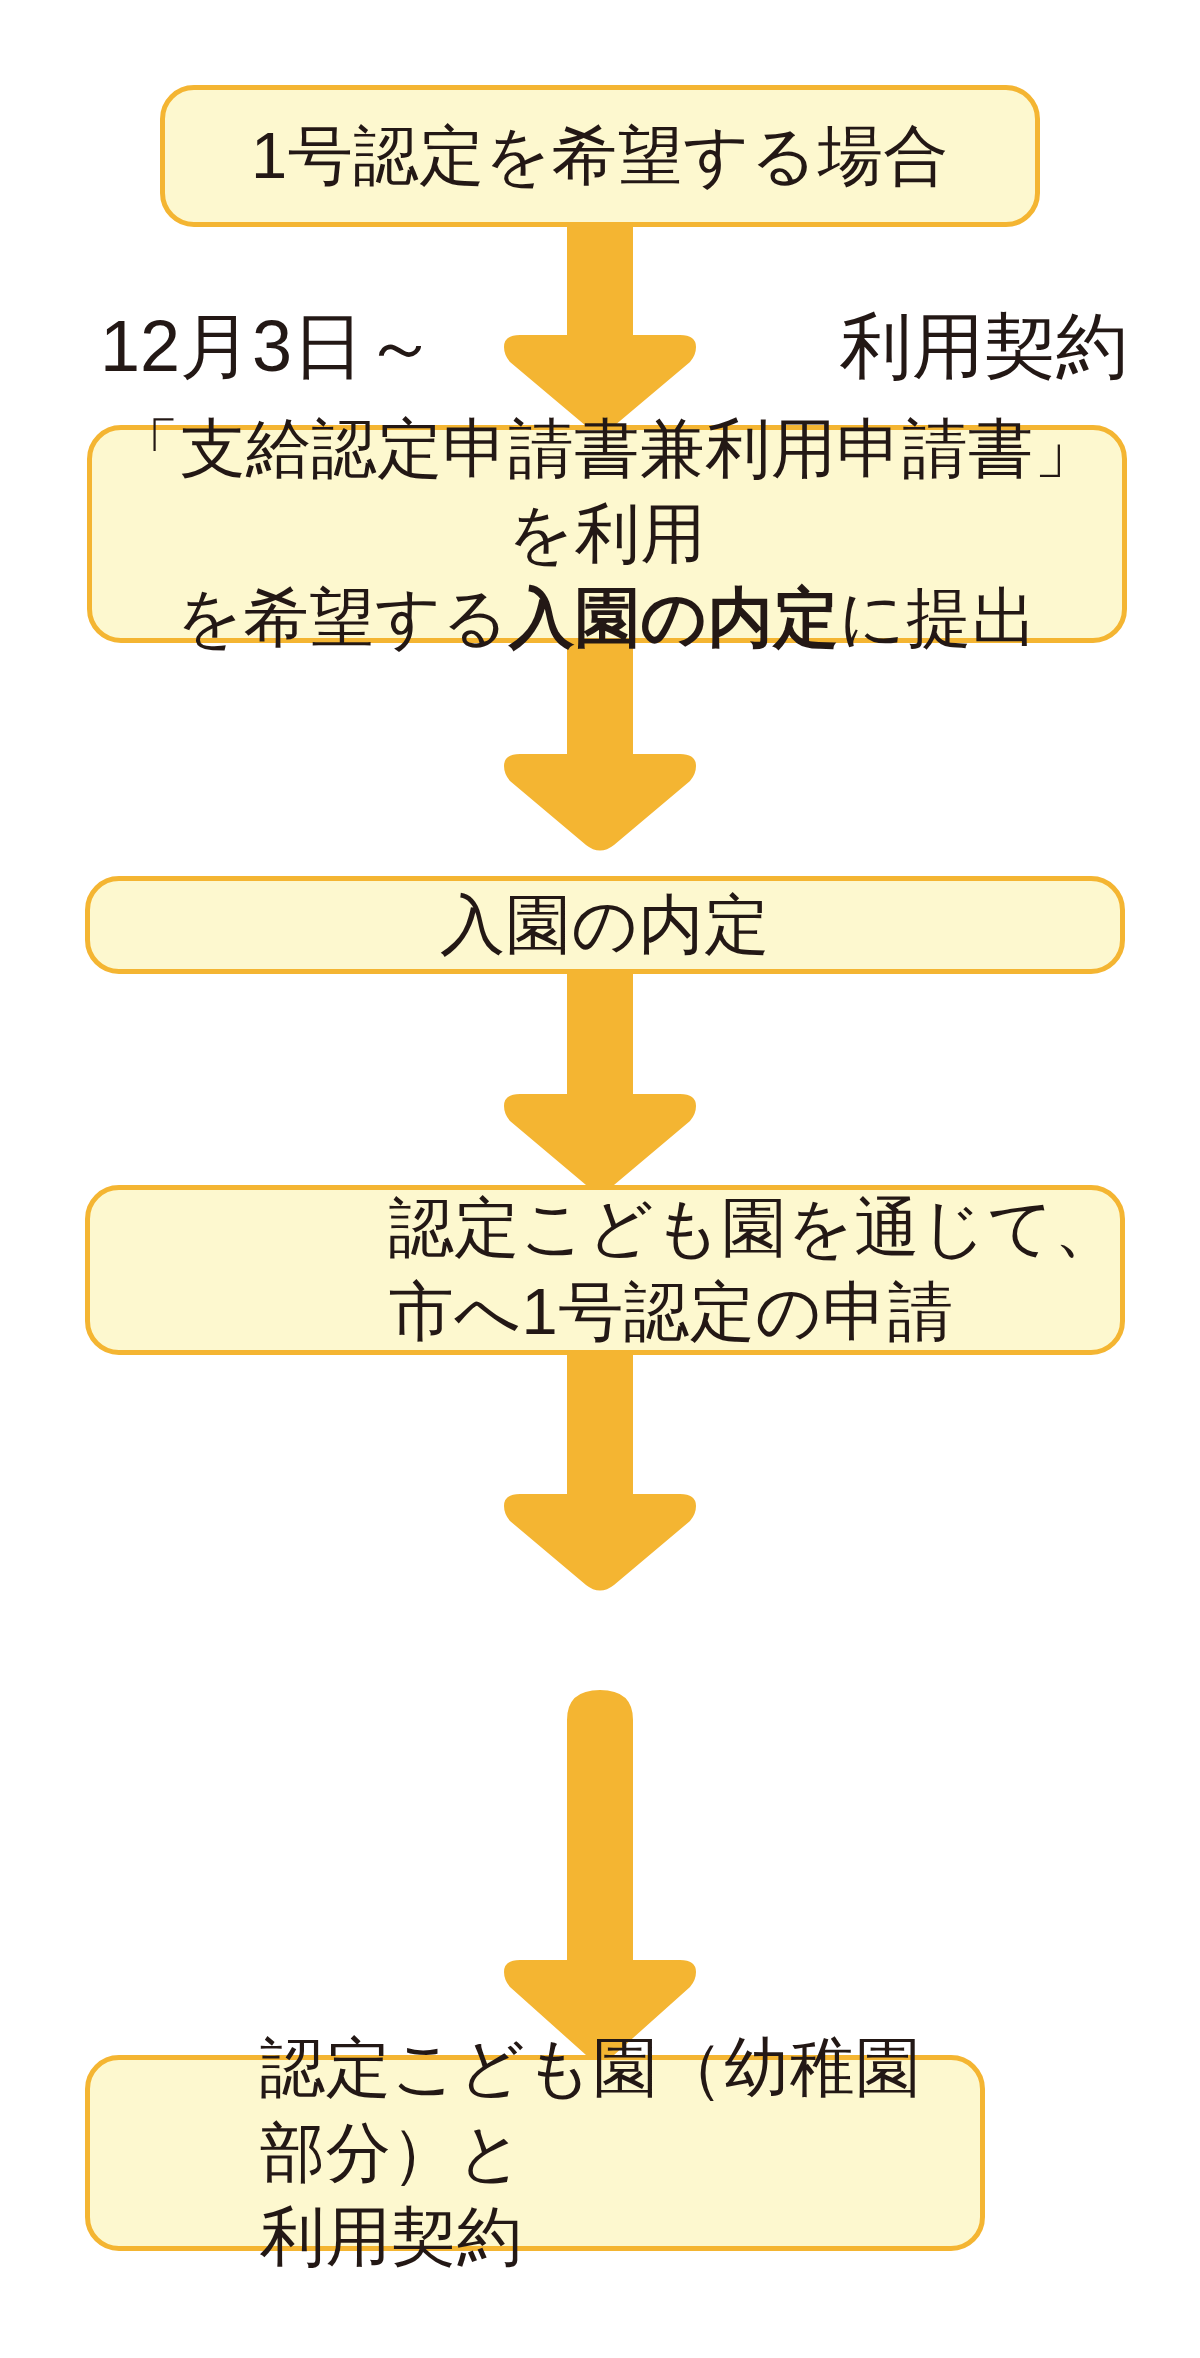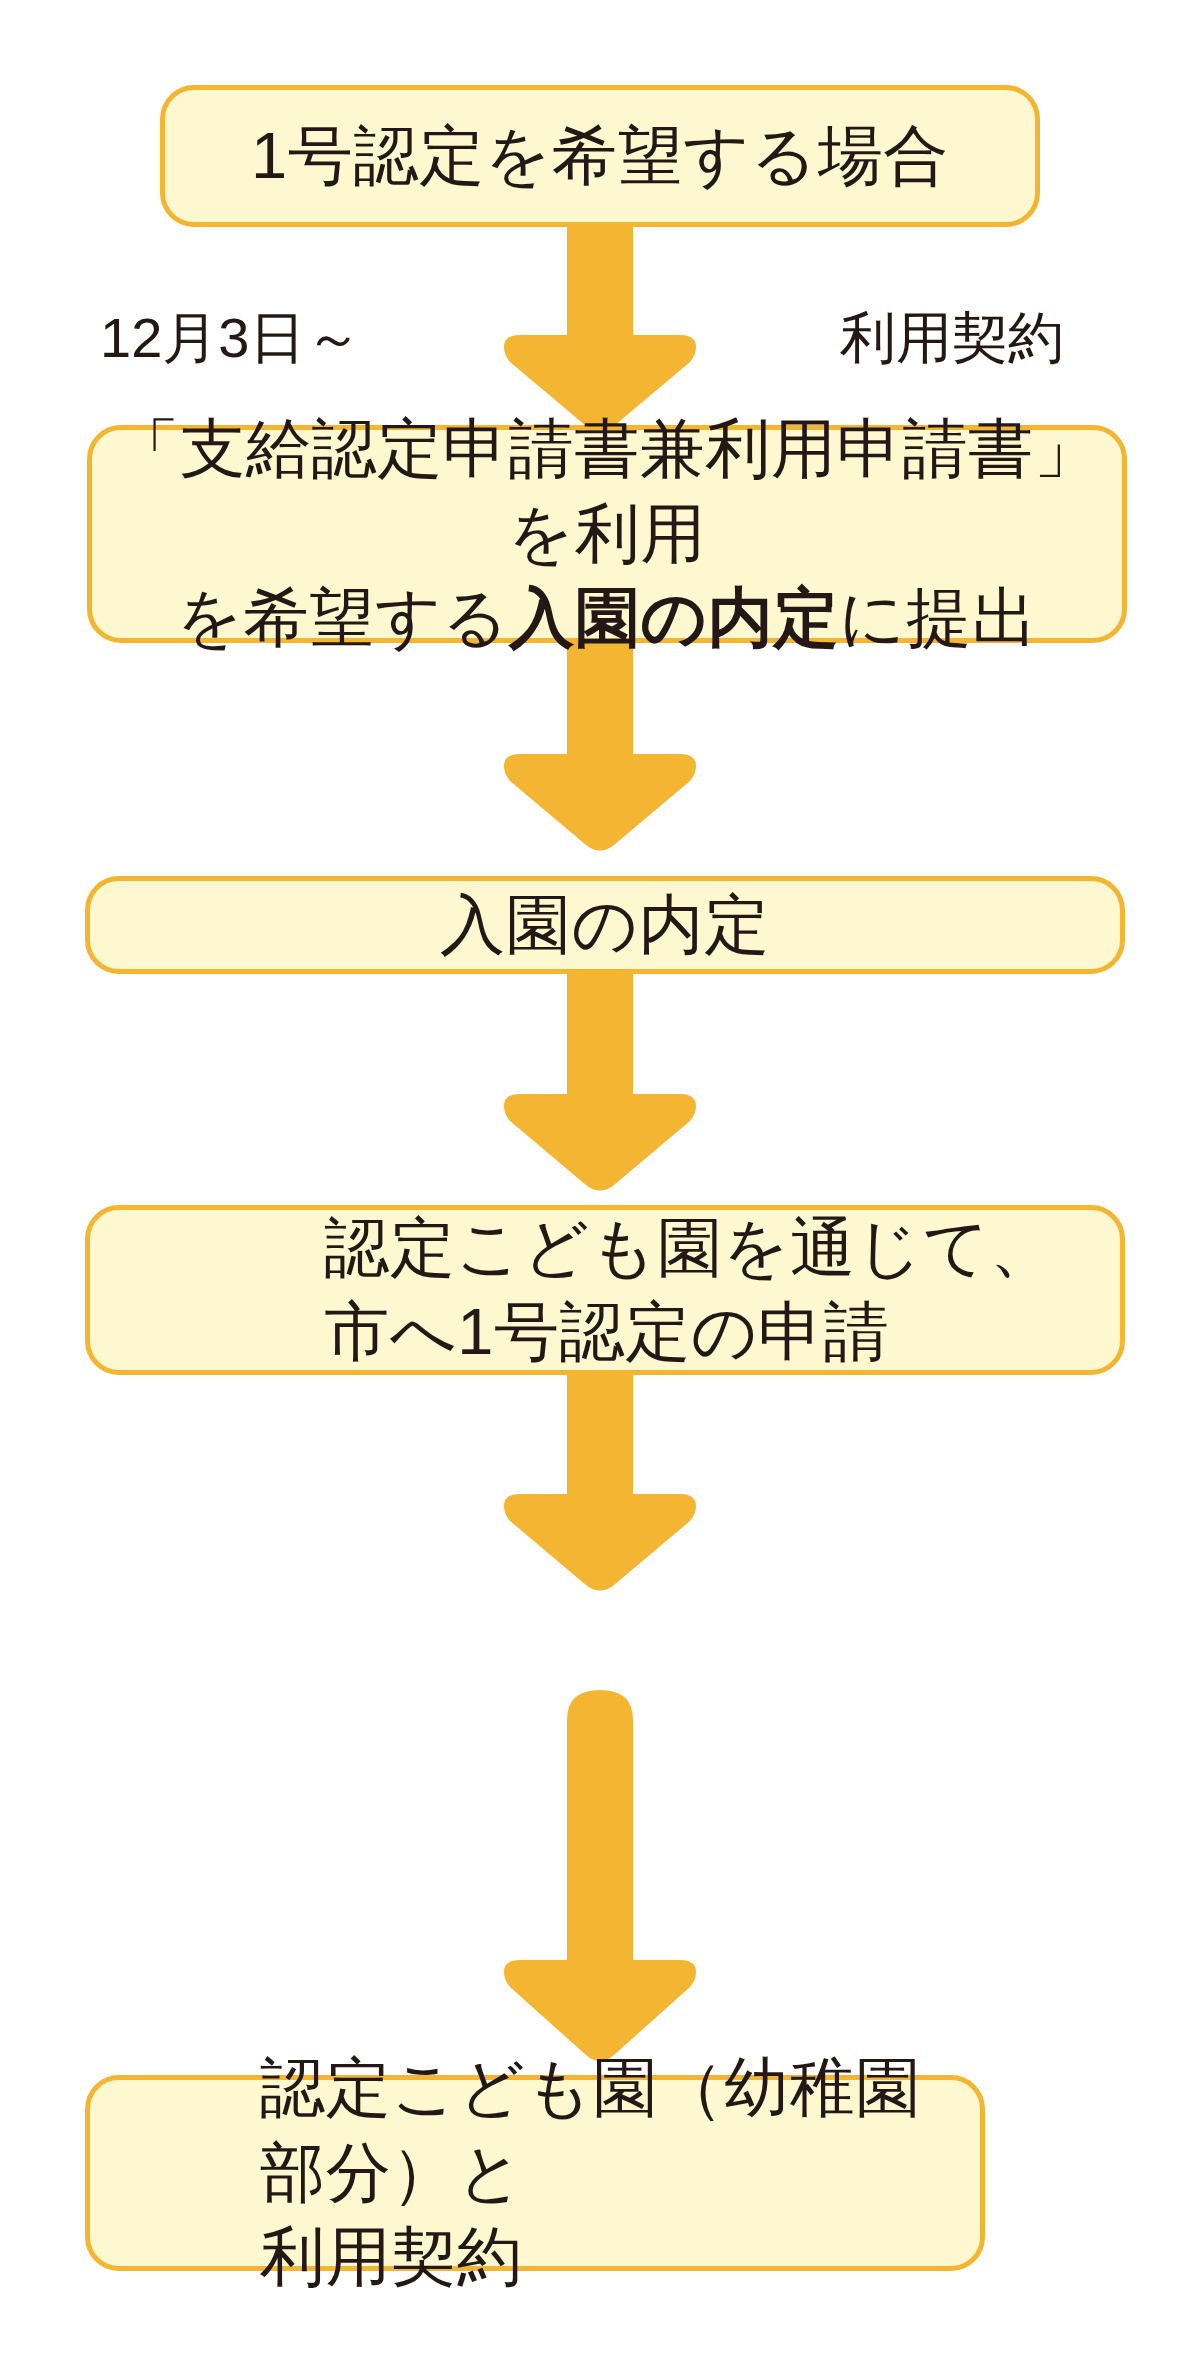--- a/index.html
+++ b/index.html
@@ -26,21 +26,21 @@
     position: absolute;
     box-sizing: border-box;
     background: #fdf8cf;
     border: 5px solid #f4b532;
     border-radius: 34px;
     display: flex;
     align-items: center;
     z-index: 3;
   }
   .node.center { justify-content: center; }
-  .node.lead   { justify-content: center; margin-top: 20px; }
+  .node.lead   { justify-content: flex-end; }
 
   .node-text {
     font-size: 65px;
     line-height: 1.30;
     letter-spacing: 0.01em;
     color: #231815;
     white-space: pre-line;
     font-weight: 500;
   }
   .node.center .node-text { text-align: center; width: 100%; }
@@ -51,21 +51,21 @@
   
   .arrow {
     position: absolute;
     z-index: 1;
   }
   .arrow svg { display: block; width: 100%; height: 100%; }
 
   
   .caption {
     position: absolute;
-    font-size: 56px;
+    font-size: 72px;
     line-height: 1;
     color: #231815;
     white-space: nowrap;
     z-index: 4;
     font-weight: 500;
   }
 </style>
 </head>
 <body>
 

